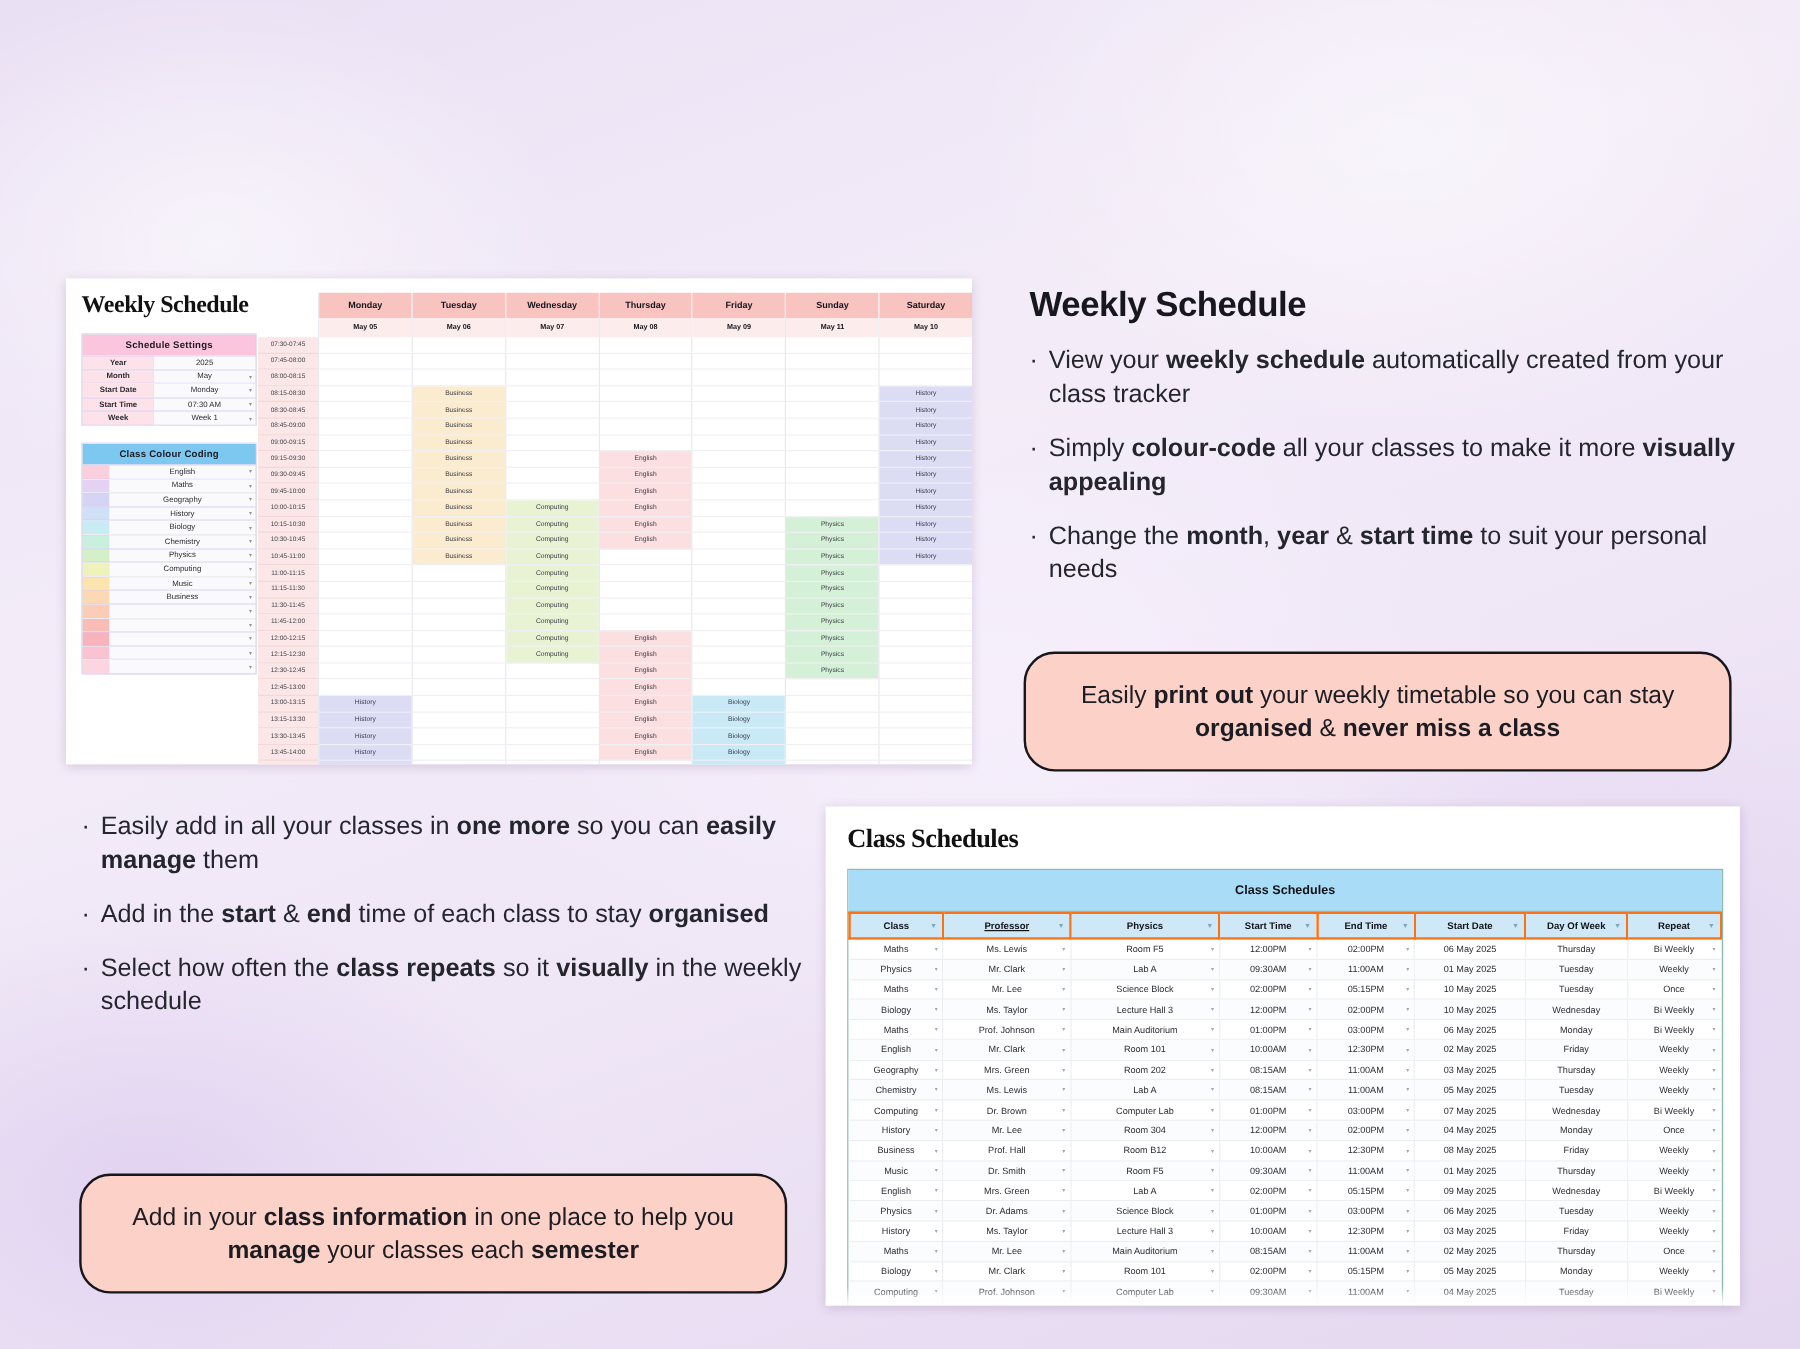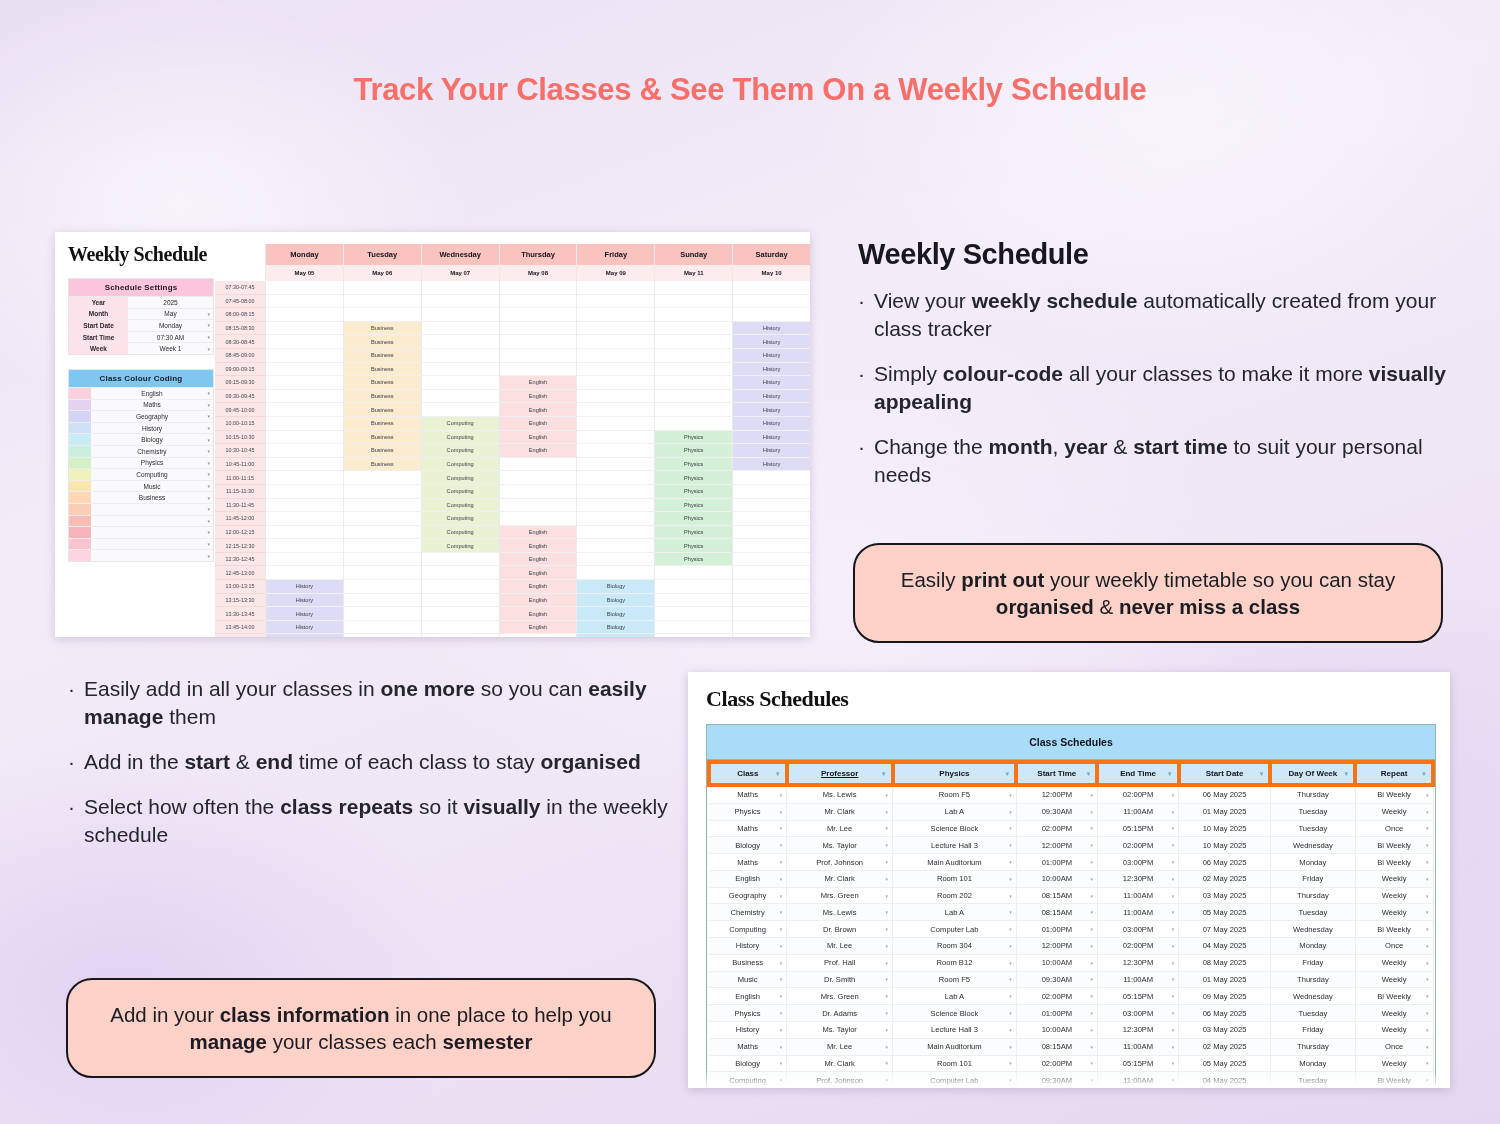--- a/index.html
+++ b/index.html
@@ -143,39 +143,38 @@
     letter-spacing: -0.4px; margin-bottom: 12px;
   }
   .cs-tablewrap { border: 1px solid #8fb9a8; }
   .cs-banner {
     background: #a8dcf7; text-align: center; font-size: 10.5px; font-weight: bold;
     color: #12121a; padding: 11px 0; border-bottom: 1px solid #8fb9a8;
   }
   table.cs { width: 100%; border-collapse: collapse; table-layout: fixed; }
   table.cs th {
     background: #cfe8f8; font-size: 8px; font-weight: bold; color: #12121a;
-    padding: 5px 0; border: 4px solid #f97316; position: relative;
+    padding: 5px 0; border: 2px solid #f97316; position: relative;
   }
   table.cs th .filt { position: absolute; right: 4px; top: 50%; transform: translateY(-50%); font-size: 6px; color: #7aa6c2; }
   table.cs td {
     font-size: 7.6px; color: #2b2b34; text-align: center;
     padding: 3.4px 0; border-bottom: 1px solid #eceff1; border-right: 1px solid #eceff1;
     position: relative;
   }
   table.cs td .car { position: absolute; right: 4px; top: 50%; transform: translateY(-50%); font-size: 5px; color: #a5a5ad; }
   table.cs tr:nth-child(even) td { background: #fbfcfd; }
   .cs-fade { position: absolute; left: 0; right: 0; bottom: 0; height: 16px; background: linear-gradient(to bottom, rgba(255,255,255,0), #fff); }
 </style>
 </head>
 <body>
 
 <div id="bg"></div>
 
 <div class="header">
-  <div class="subtitle">Track Your Classes &amp; See Them On a Weekly Schedule</div>
 </div>
 
 <div class="ws-card">
   <div class="ws-left">
     <div class="ws-title">Weekly Schedule</div>
 
     <div class="panel">
       <div class="panel-head pink">Schedule Settings</div>
       <div id="settings-rows">
           <div class="prow">

